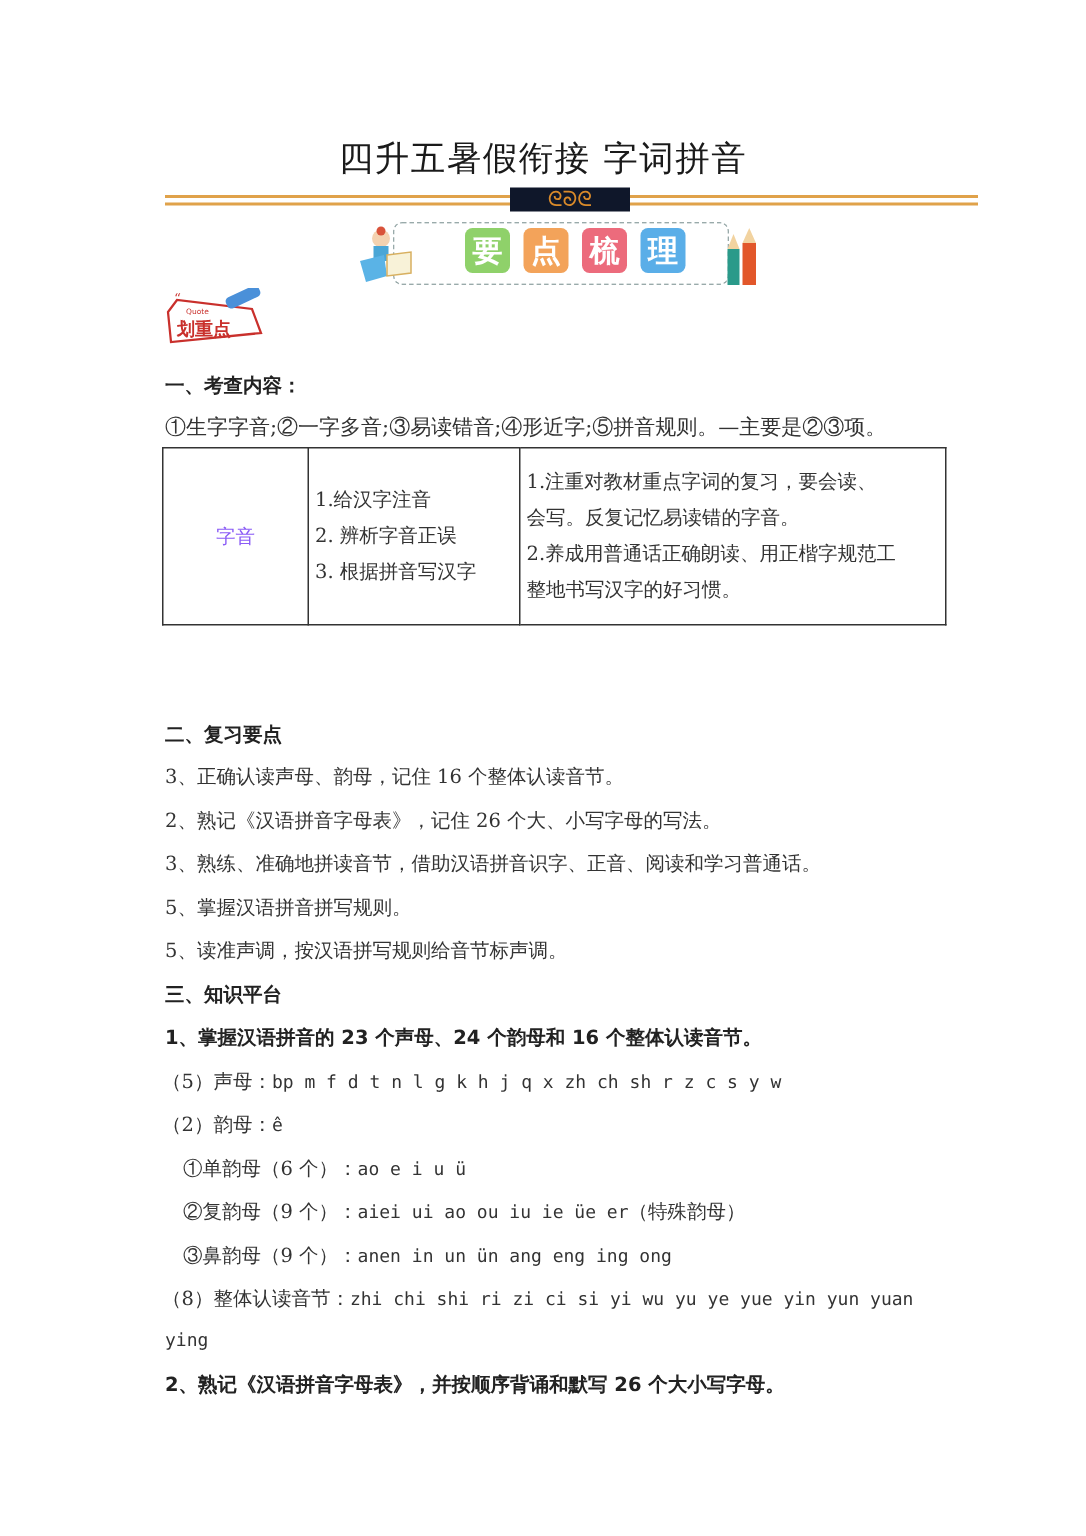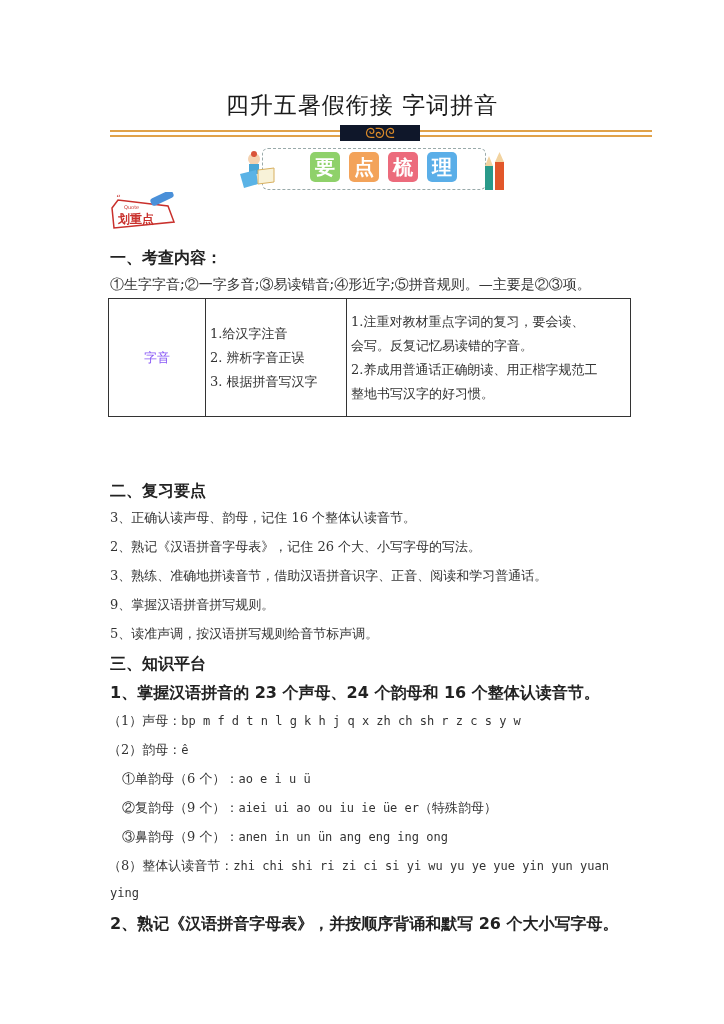--- a/index.html
+++ b/index.html
@@ -14,21 +14,21 @@
                   text-align: center; color: #d98a2a; font-size: 14px; line-height: 16px; font-family: "DejaVu Sans", sans-serif; }
   .banner { position: absolute; top: 146px; left: 238px; width: 270px; height: 46px; }
   .banner .frame { position: absolute; left: 24px; top: 2px; width: 222px; height: 40px;
                    border: 1px dashed #9aa; border-radius: 6px; }
   .banner .kid { position: absolute; left: 0; top: 4px; width: 40px; height: 40px; }
   .banner .pencils { position: absolute; right: 0; top: 6px; width: 26px; height: 38px; }
   .badges { position: absolute; left: 72px; top: 6px; display: flex; gap: 9px; }
   .badge { width: 30px; height: 30px; border-radius: 5px; color: #fff; font-family: "DejaVu Sans", sans-serif;
            font-size: 20px; font-weight: bold; text-align: center; line-height: 30px; }
   .quote-tag { position: absolute; top: 192px; left: 108px; width: 72px; height: 40px; }
-  .h1 { position: absolute; left: 110px; font-family: "DejaVu Sans", sans-serif; font-weight: bold; font-size: 16px; color: #222; }
+  .h1 { position: absolute; left: 110px; font-family: "DejaVu Sans", sans-serif; font-weight: bold; font-size: 13px; color: #222; }
   .para { position: absolute; left: 110px; font-size: 13px; color: #333; white-space: nowrap; }
   .para.big { font-size: 14px; }
   table.review { position: absolute; top: 298px; left: 108px; width: 523px; border-collapse: collapse;
                  font-size: 13px; color: #333; }
   table.review td, table.review th { border: 1px solid #333; padding: 0 4px; font-weight: normal; }
   table.review th { height: 24px; text-align: center; }
   .red { color: #8b5cf6; }
   .c1 { width: 88px; text-align: center; }
   .c2 { width: 132px; }
   .c3 { line-height: 24px; }
@@ -95,28 +95,28 @@
       <div>整地书写汉字的好习惯。</div>
     </td>
   </tr>
 </tbody>
   </table>
 
 <div class="h1" style="top:481px">二、复习要点</div>
 <div class="para" style="top:509px">3、正确认读声母、韵母，记住 16 个整体认读音节。</div>
 <div class="para" style="top:538px">2、熟记《汉语拼音字母表》，记住 26 个大、小写字母的写法。</div>
 <div class="para" style="top:567px">3、熟练、准确地拼读音节，借助汉语拼音识字、正音、阅读和学习普通话。</div>
-<div class="para" style="top:596px">9、掌握汉语拼音拼写规则。</div>
+<div class="para" style="top:596px">5、掌握汉语拼音拼写规则。</div>
 <div class="para" style="top:625px">5、读准声调，按汉语拼写规则给音节标声调。</div>
 
 <div class="h1" style="top:654px">三、知识平台</div>
 <div class="h1" style="top:683px;font-weight:bold">1、掌握汉语拼音的 23 个声母、24 个韵母和 16 个整体认读音节。</div>
 
 <div class="para" style="top:712px;left:108px">
-  <span>（1）声母：</span><span class="pinyin">bp m f d t n l g k h j q x zh ch sh r z c s y w</span>
+  <span>（5）声母：</span><span class="pinyin">bp m f d t n l g k h j q x zh ch sh r z c s y w</span>
 </div>
 <div class="para" style="top:741px;left:108px">
   <span>（2）韵母：</span><span class="pinyin">ê</span>
 </div>
 <div class="para" style="top:770px;left:122px">
   <span>①单韵母（6 个）：</span><span class="pinyin">ao e i u ü</span>
 </div>
 <div class="para" style="top:799px;left:122px">
   <span>②复韵母（9 个）：</span><span class="pinyin">aiei ui ao ou iu ie üe er</span><span>（特殊韵母）</span>
 </div>

